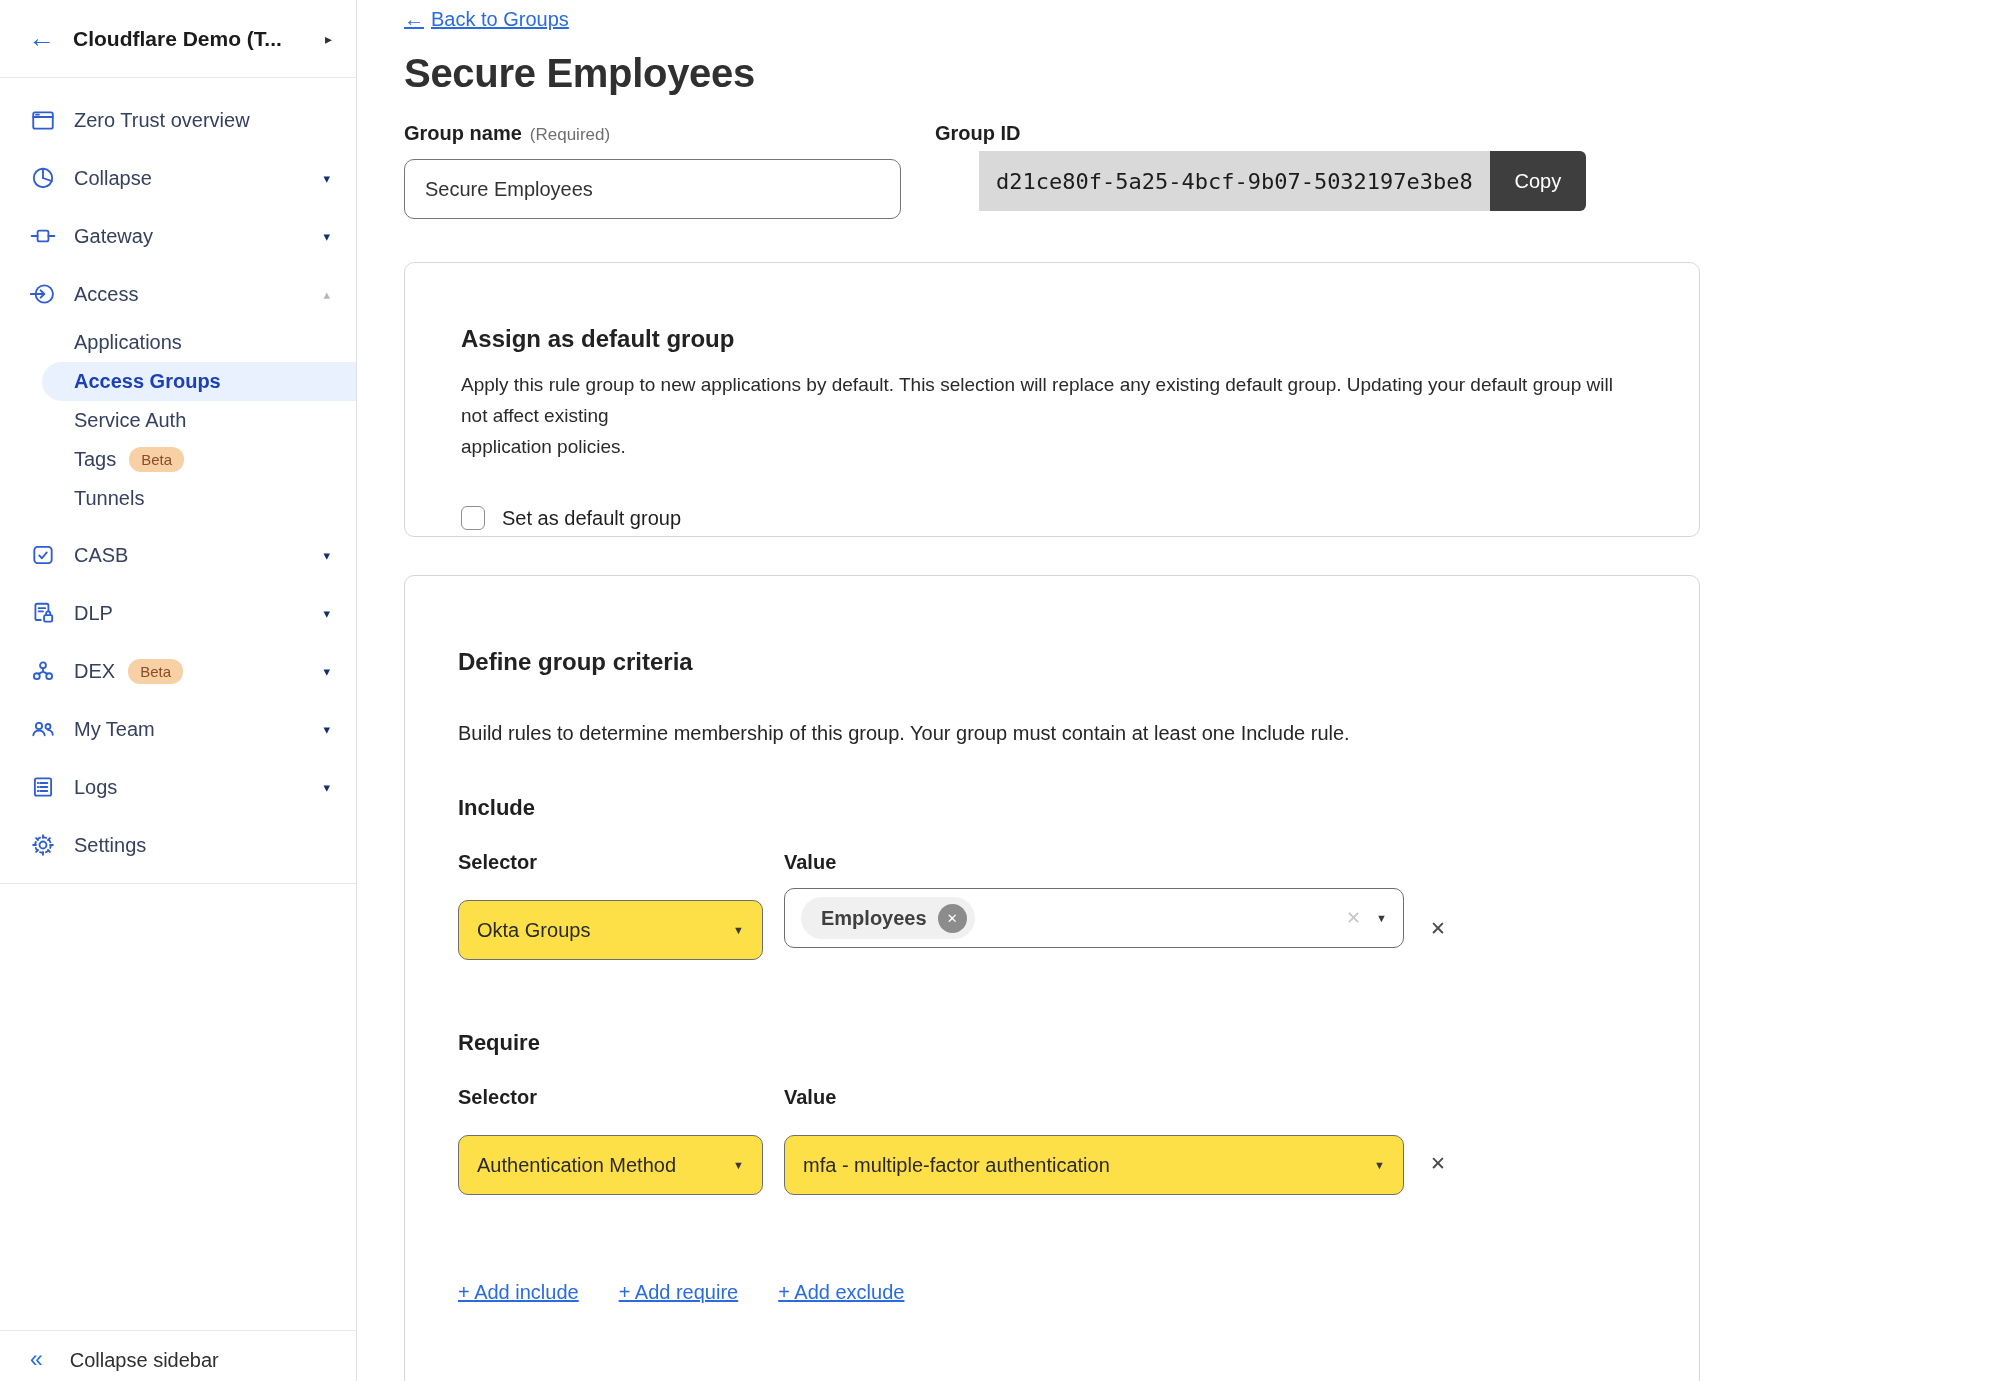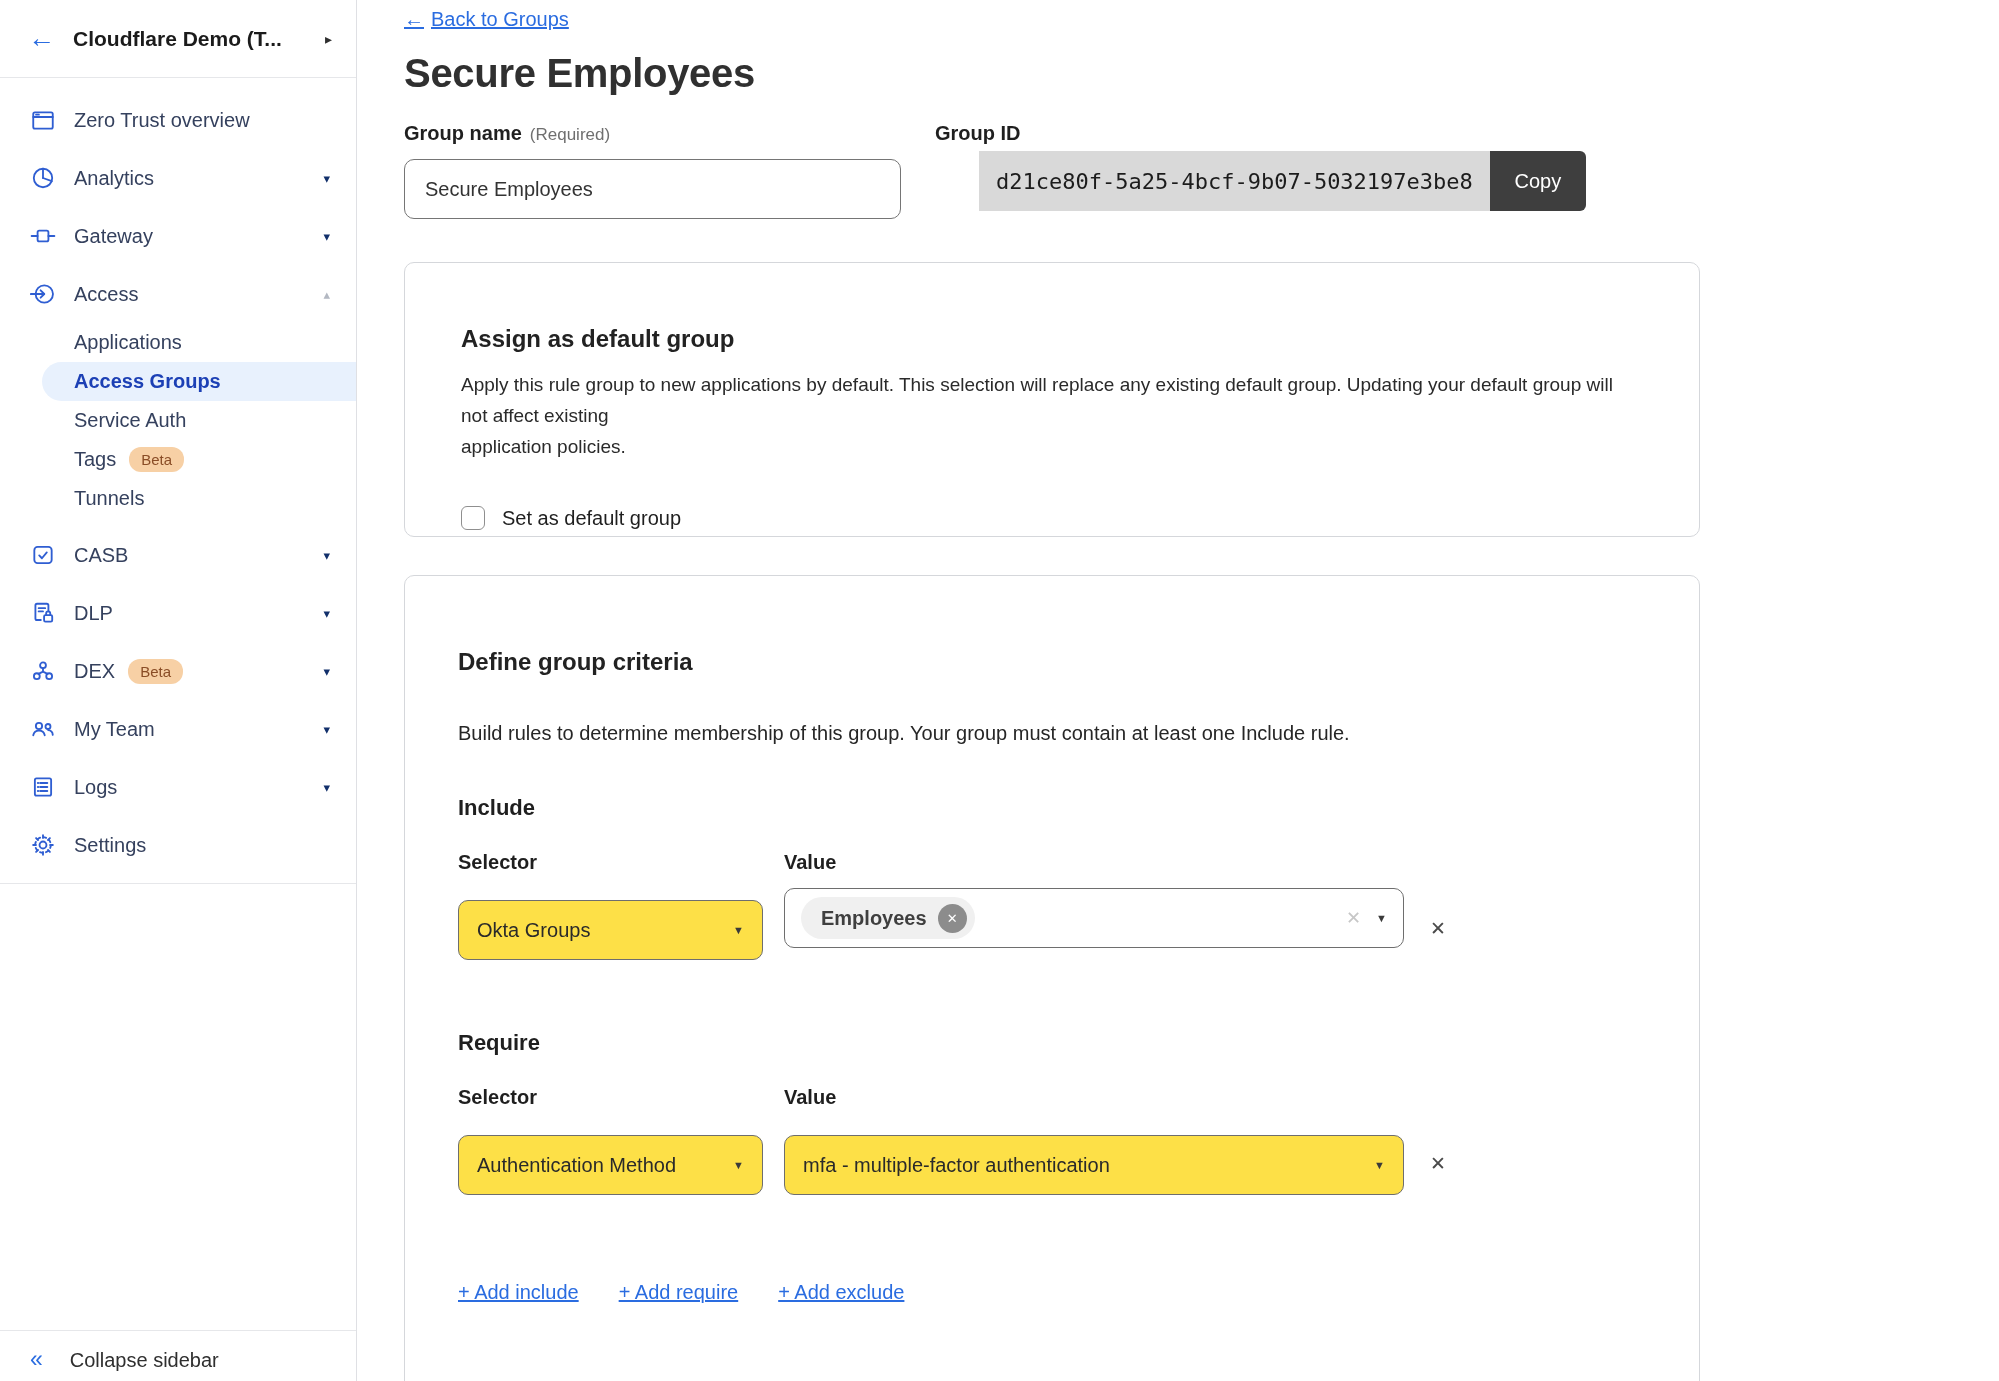--- a/index.html
+++ b/index.html
@@ -120,21 +120,21 @@
         </svg>
       <span class="lbl">Zero Trust overview</span>
     </div>
 
     <div class="sb-item">
       <svg class="icn" width="26" height="26" viewBox="0 0 24 24">
           <circle cx="12" cy="12" r="8.5"></circle>
           <path d="M12 12 V3.5"></path>
           <path d="M12 12 L20.1 14.9"></path>
         </svg>
-      <span class="lbl">Analytics</span>
+      <span class="lbl">Collapse</span>
       <span class="sb-caret">▾</span>
     </div>
 
     <div class="sb-item">
       <svg class="icn" width="26" height="26" viewBox="0 0 24 24">
           <rect x="7" y="7" width="10" height="10" rx="1.5"></rect>
           <line x1="1.5" y1="12" x2="7" y2="12"></line>
           <line x1="17" y1="12" x2="22.5" y2="12"></line>
         </svg>
       <span class="lbl">Gateway</span>

